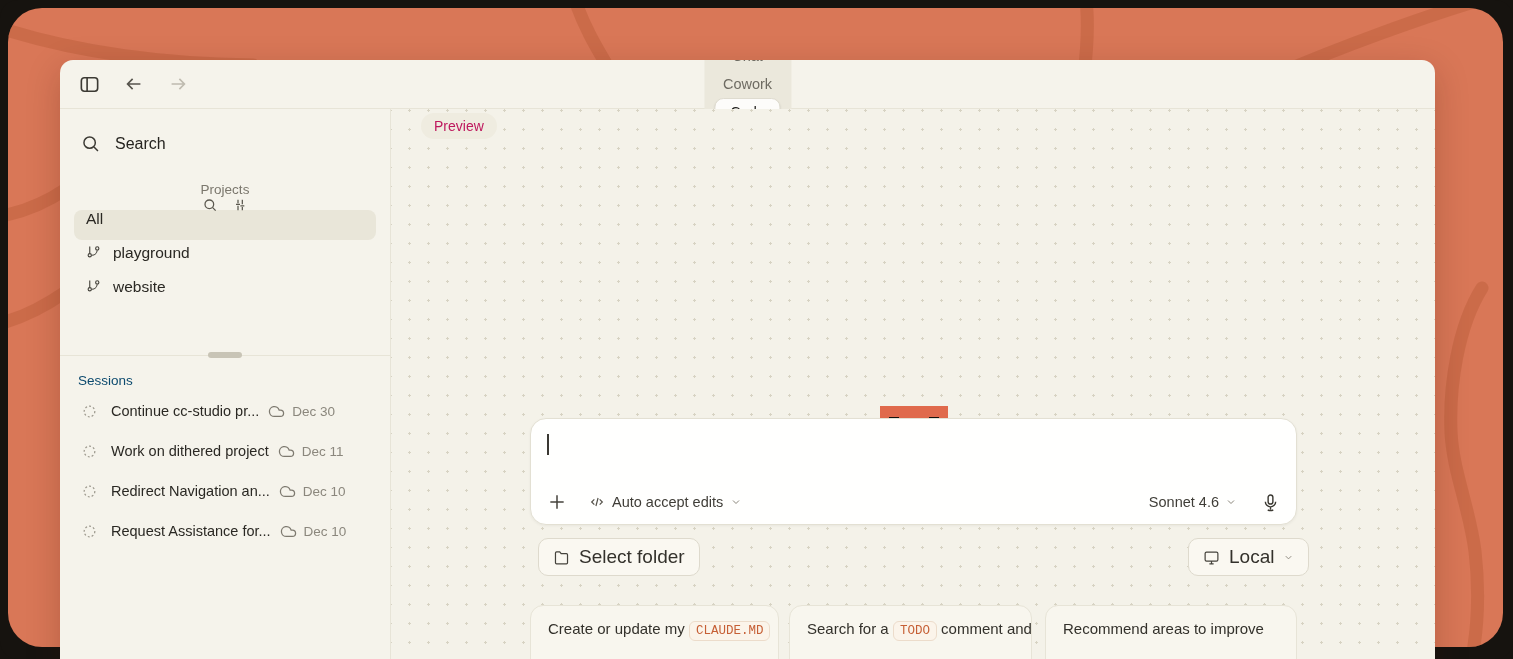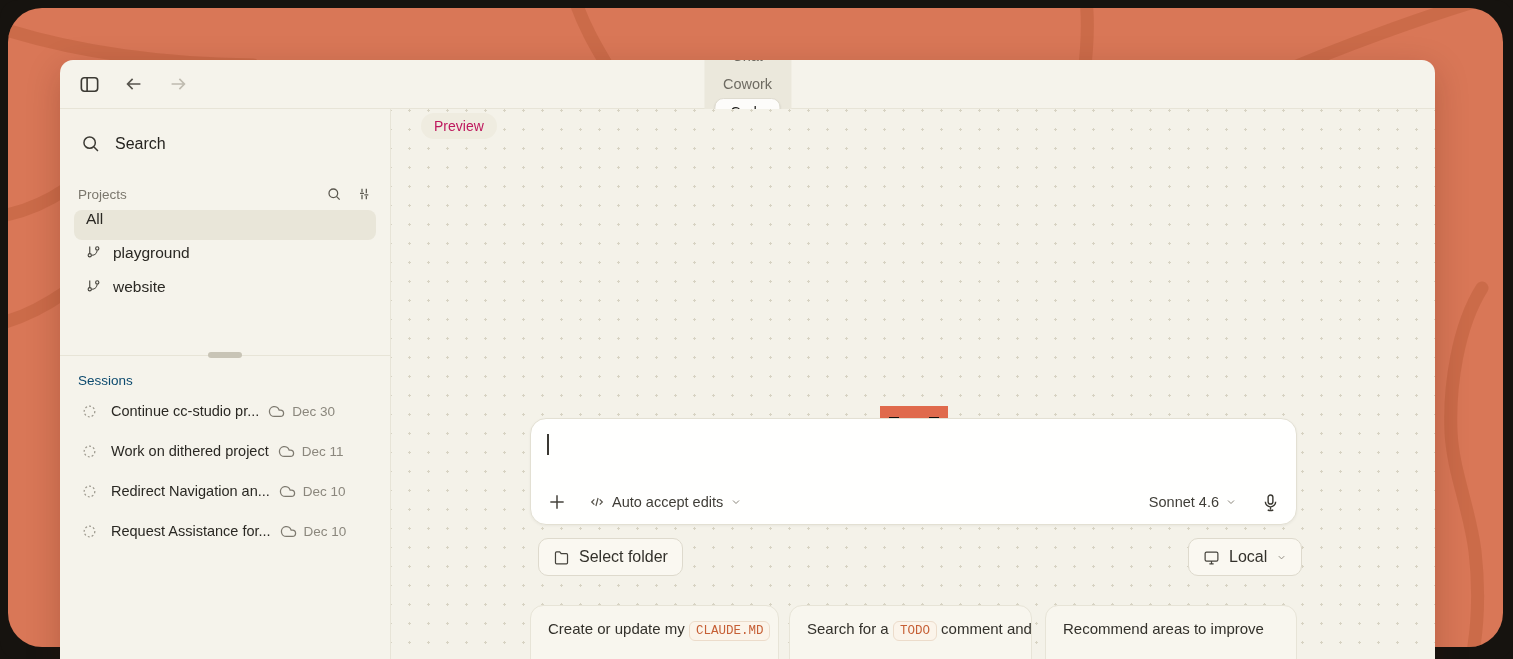--- a/index.html
+++ b/index.html
@@ -28,21 +28,21 @@
   .tab.active { background:#FDFCFA; color:#22201C; border:1px solid #DEDBCF;
     padding:5px 15px; box-shadow:0 1px 2px rgba(0,0,0,.06); }
 
   .body-row { display:flex; flex:1; min-height:0; }
 
   
   .sidebar { width:331px; flex:0 0 331px; border-right:1px solid #E7E4D7; padding:16px 14px 0 14px; position:relative; }
   .side-action { display:flex; align-items:center; gap:13px; height:37px; padding:0 4px; cursor:pointer; }
   .side-action .label { font-size:16px; color:#25231F; }
   .plus-circle { width:24px; height:24px; border-radius:50%; background:#E5E2D5; display:flex; align-items:center; justify-content:center; }
-  .section-head { display:flex; align-items:center; margin-top:20px; height:24px; padding:0 4px; }
+  .section-head { display:flex; align-items:center; margin-top:20px; height:24px; padding:0 4px;flex-direction:column; }
   .section-head .label { font-size:13.5px; color:#7B776D; flex:1; }
   .section-head .icons { display:flex; gap:14px; }
   .proj-item { display:flex; align-items:flex-start; gap:12px; height:30px; margin-top:4px; padding:0 12px; border-radius:8px; font-size:15.5px; color:#2A2823; cursor:pointer; }
   .proj-item.selected { background:#E9E6D9; }
   .divider-row { position:relative; margin-top:44px; height:7px; }
   .divider-row .line { position:absolute; left:-14px; right:-14px; top:3px; height:1px; background:#E7E4D7; }
   .divider-row .handle { position:absolute; left:50%; transform:translateX(-50%); top:0; width:34px; height:6px; border-radius:3px; background:#C8C4B6; cursor:row-resize; }
   .sessions-head { margin-top:10px; height:22px; display:flex; align-items:center; padding:0 4px; font-size:13.5px; color:#0c4a6e; }
   .sess-item { display:flex; align-items:center; height:40px; padding:0 8px; cursor:pointer; }
   .sess-item .s-icon { flex:0 0 15px; margin-right:14px; display:flex; }
@@ -74,21 +74,21 @@
   .ctrl-left { display:flex; align-items:center; gap:22px; flex:1; }
   .auto-accept { display:flex; align-items:center; gap:7px; cursor:pointer; }
   .auto-accept .label { font-size:14.5px; color:#3F3D37; }
   .ctrl-right { display:flex; align-items:center; gap:24px; }
   .model-select { display:flex; align-items:center; gap:6px; cursor:pointer; }
   .model-select .label { font-size:14.5px; color:#3F3D37; }
 
   
   .pill-btn { position:absolute; height:38px; border:1px solid #DEDACD; background:#FAF8F1;
     border-radius:10px; display:flex; align-items:center; gap:9px; padding:0 14px;
-    font-size:16px; color:#33312B; cursor:pointer; }
+    font-size:19px; color:#33312B; cursor:pointer; }
   .select-folder { left:147px; top:429px; }
   .local-btn { left:797px; top:429px; }
 
   
   .cards { position:absolute; left:139px; top:496px; width:1098px; display:flex; }
   .card { position:absolute; top:0; height:80px; background:#F8F6EE; border:1px solid #E7E4D7;
     border-radius:13px; padding:14px 17px; font-size:15px; color:#33312B; white-space:nowrap;
     overflow:hidden; cursor:pointer; }
   .card-1 { left:0; width:249px; }
   .card-2 { left:259px; width:243px; }

